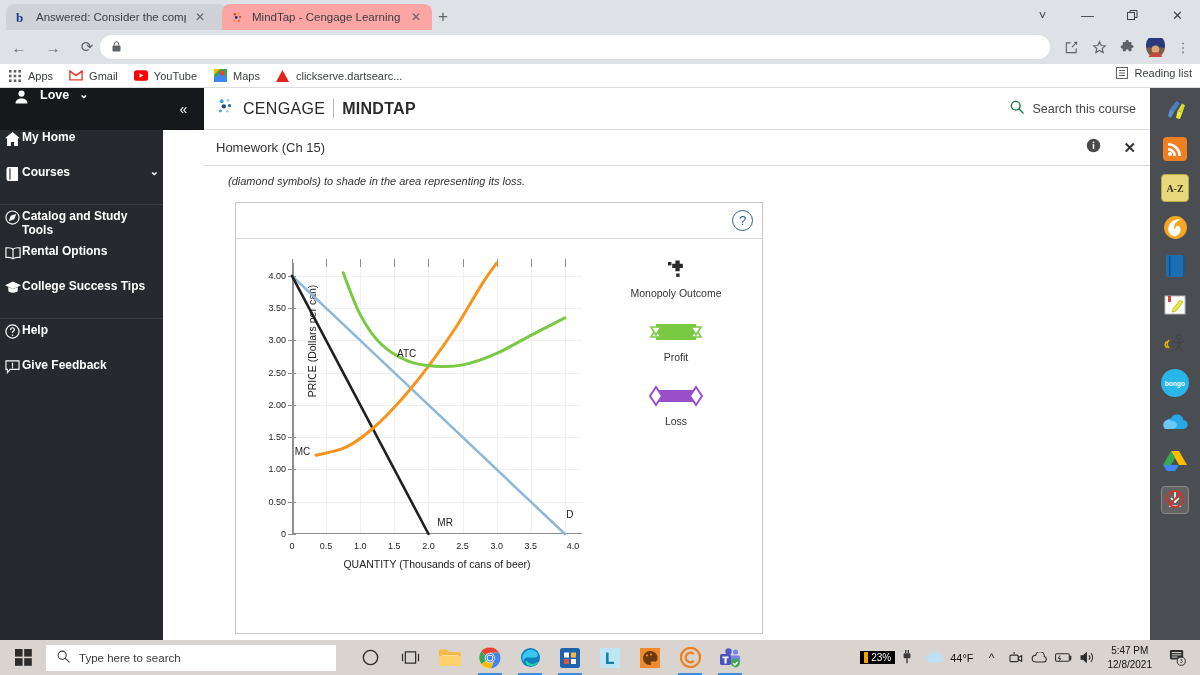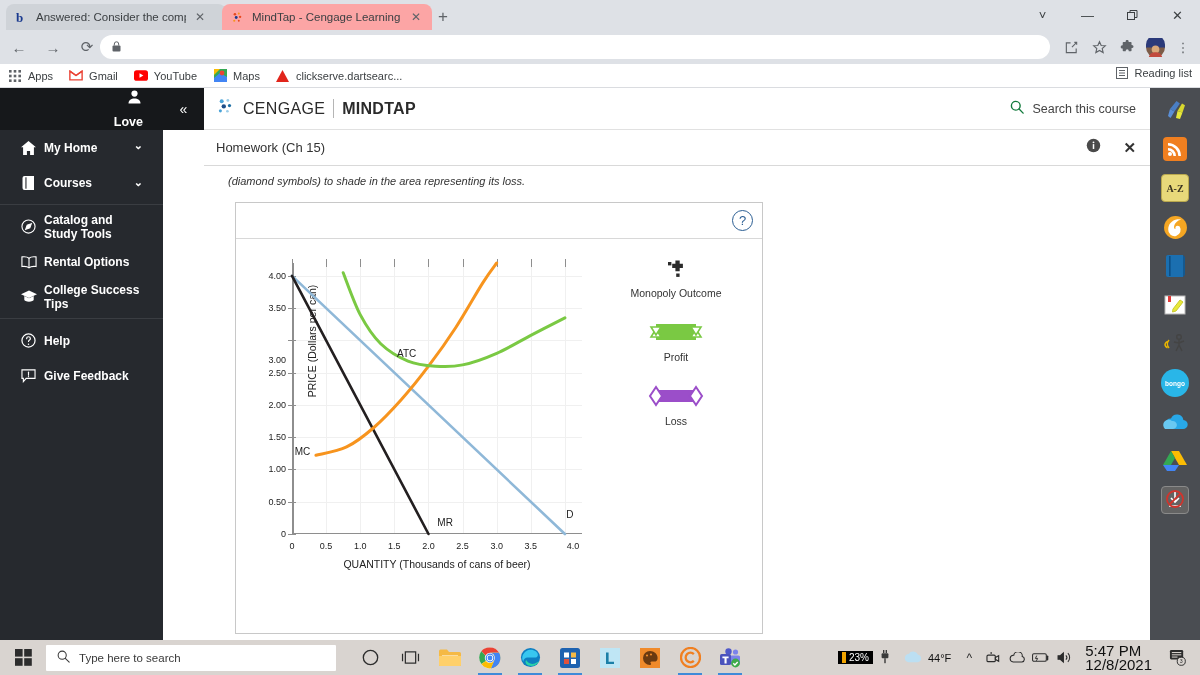--- a/index.html
+++ b/index.html
@@ -45,23 +45,23 @@
   #bookmarks { position:absolute; top:64px; left:0; width:1200px; height:24px; background:#fff; display:flex; align-items:center; font-size:11px; color:#3c4043; border-bottom:1px solid #dadce0;}
   .bm { display:flex; align-items:center; gap:6px; padding:0 8px; height:24px; white-space:nowrap; }
   .bm-ico { width:14px;height:14px;display:flex;align-items:center;justify-content:center;}
   #reading-list { position:absolute; right:8px; top:2px; display:flex; align-items:center; gap:6px; font-size:11px; color:#3c4043;}
 
   
   #page { position:absolute; top:88px; left:0; width:1200px; height:552px; background:#fff; }
 
   
   #sidebar { position:absolute; top:0; left:0; width:163px; height:552px; background:#26292e; }
-  #sidebar-user { height:42px; display:flex; align-items:flex-end; padding:0 20px; gap:10px; background:#16181b; color:#fff; font-size:12.5px; font-weight:bold;flex-direction:column;}
+  #sidebar-user { height:42px; display:flex; align-items:flex-start; padding:0 13px; gap:10px; background:#16181b; color:#fff; font-size:12.5px; font-weight:bold;}
   #sidebar-collapse { position:absolute; top:0; left:163px; width:41px; height:42px; background:#16181b; color:#fff; display:flex; align-items:center; justify-content:center; font-size:14px;}
-  .side-item { height:35px; display:flex; align-items:center; padding:0 20px; gap:7px; color:#fff; font-size:12px; font-weight:bold; }
+  .side-item { height:35px; display:flex; padding:0 4px; gap:1px; color:#fff; font-size:12px; font-weight:bold; }
   .side-ico { width:17px; height:17px; display:flex; align-items:center; justify-content:center; flex:0 0 17px; }
   .side-sep { height:1px; background:#3a3d42; margin:4px 0; }
   .side-caret { margin-left:auto; font-size:11px; }
 
   
   #mt-header { position:absolute; top:0; left:204px; width:946px; height:42px; background:#fff; display:flex; align-items:center; border-bottom:1px solid #e1e1e1; }
   #mt-logo { display:flex; align-items:center; gap:8px; margin-left:12px; font-size:16px; color:#2b2b2b; letter-spacing:.3px;}
   #mt-logo .bar { width:1px; height:19px; background:#b5b5b5; }
   #mt-search { position:absolute; right:14px; display:flex; align-items:center; gap:8px; font-size:12.5px; color:#444; }
 
@@ -112,21 +112,21 @@
   #taskbar { position:absolute; bottom:0; left:0; width:1200px; height:35px; background:#d9d4d0; display:flex; align-items:center; }
   #start { width:46px; height:35px; display:flex; align-items:center; justify-content:center; }
   #tb-search { width:290px; height:26px; background:#fff; border-radius:1px; display:flex; align-items:center; gap:9px; padding:0 11px; font-size:11.5px; color:#3a3a3a;}
   #tb-apps { display:flex; align-items:center; gap:0px; margin-left:14px; }
   .tbapp { width:40px; height:35px; display:flex; align-items:center; justify-content:center; position:relative; }
   .tbapp.run::after { content:""; position:absolute; bottom:0; left:8px; width:24px; height:2.5px; background:#3f8ad8; }
   #tray { position:absolute; right:0; height:35px; display:flex; align-items:center; gap:0; padding-right:6px; }
   .tray-ico { width:24px; height:35px; display:flex; align-items:center; justify-content:center; font-size:12px; color:#2c2c2c;}
   #battery-pct { background:#000; color:#fff; font-size:10px; padding:1px 4px; display:flex; align-items:center; }
   #battery-pct .fill { display:inline-block; width:4px; height:11px; background:#f0a300; margin-right:3px;}
-  #clock { font-size:15px; color:#111; line-height:14px; padding:0 8px; }
+  #clock { font-size:10px; color:#111; text-align:center; line-height:14px; padding:0 8px; }
   #weather { display:flex; align-items:center; gap:6px; font-size:11px; color:#111; padding:0 6px;}
   #notif { width:34px; height:35px; display:flex; align-items:center; justify-content:center; position:relative;}
 </style>
 </head>
 <body>
 
 <div id="browser-chrome">
 
   <div id="tabstrip">
     <div class="tab inactive" style="left:6px; width:220px;">
@@ -450,21 +450,21 @@
               <div class="ytick" style="top: 238.738px;">0.50</div>
               <div class="ytickmark" style="top: 238.738px;"></div>
               <div class="ytick" style="top: 206.476px;">1.00</div>
               <div class="ytickmark" style="top: 206.476px;"></div>
               <div class="ytick" style="top: 174.214px;">1.50</div>
               <div class="ytickmark" style="top: 174.214px;"></div>
               <div class="ytick" style="top: 141.952px;">2.00</div>
               <div class="ytickmark" style="top: 141.952px;"></div>
               <div class="ytick" style="top: 109.69px;">2.50</div>
               <div class="ytickmark" style="top: 109.69px;"></div>
-              <div class="ytick" style="top: 77.4286px; margin-top: 20px;">3.00</div>
+              <div class="ytick" style="top: 77.4286px;">3.00</div>
               <div class="ytickmark" style="top: 77.4286px;"></div>
               <div class="ytick" style="top: 45.1667px;">3.50</div>
               <div class="ytickmark" style="top: 45.1667px;"></div>
               <div class="ytick" style="top: 12.9048px;">4.00</div>
               <div class="ytickmark" style="top: 12.9048px;"></div>
             </div>
           <div id="xtick-layer">
               <div class="xtick" style="left: 0px;">0</div>
               <div class="xtickmark" style="left: 0px; bottom: 0px;"></div>
               <div class="xtick" style="left: 34.1176px;">0.5</div>

